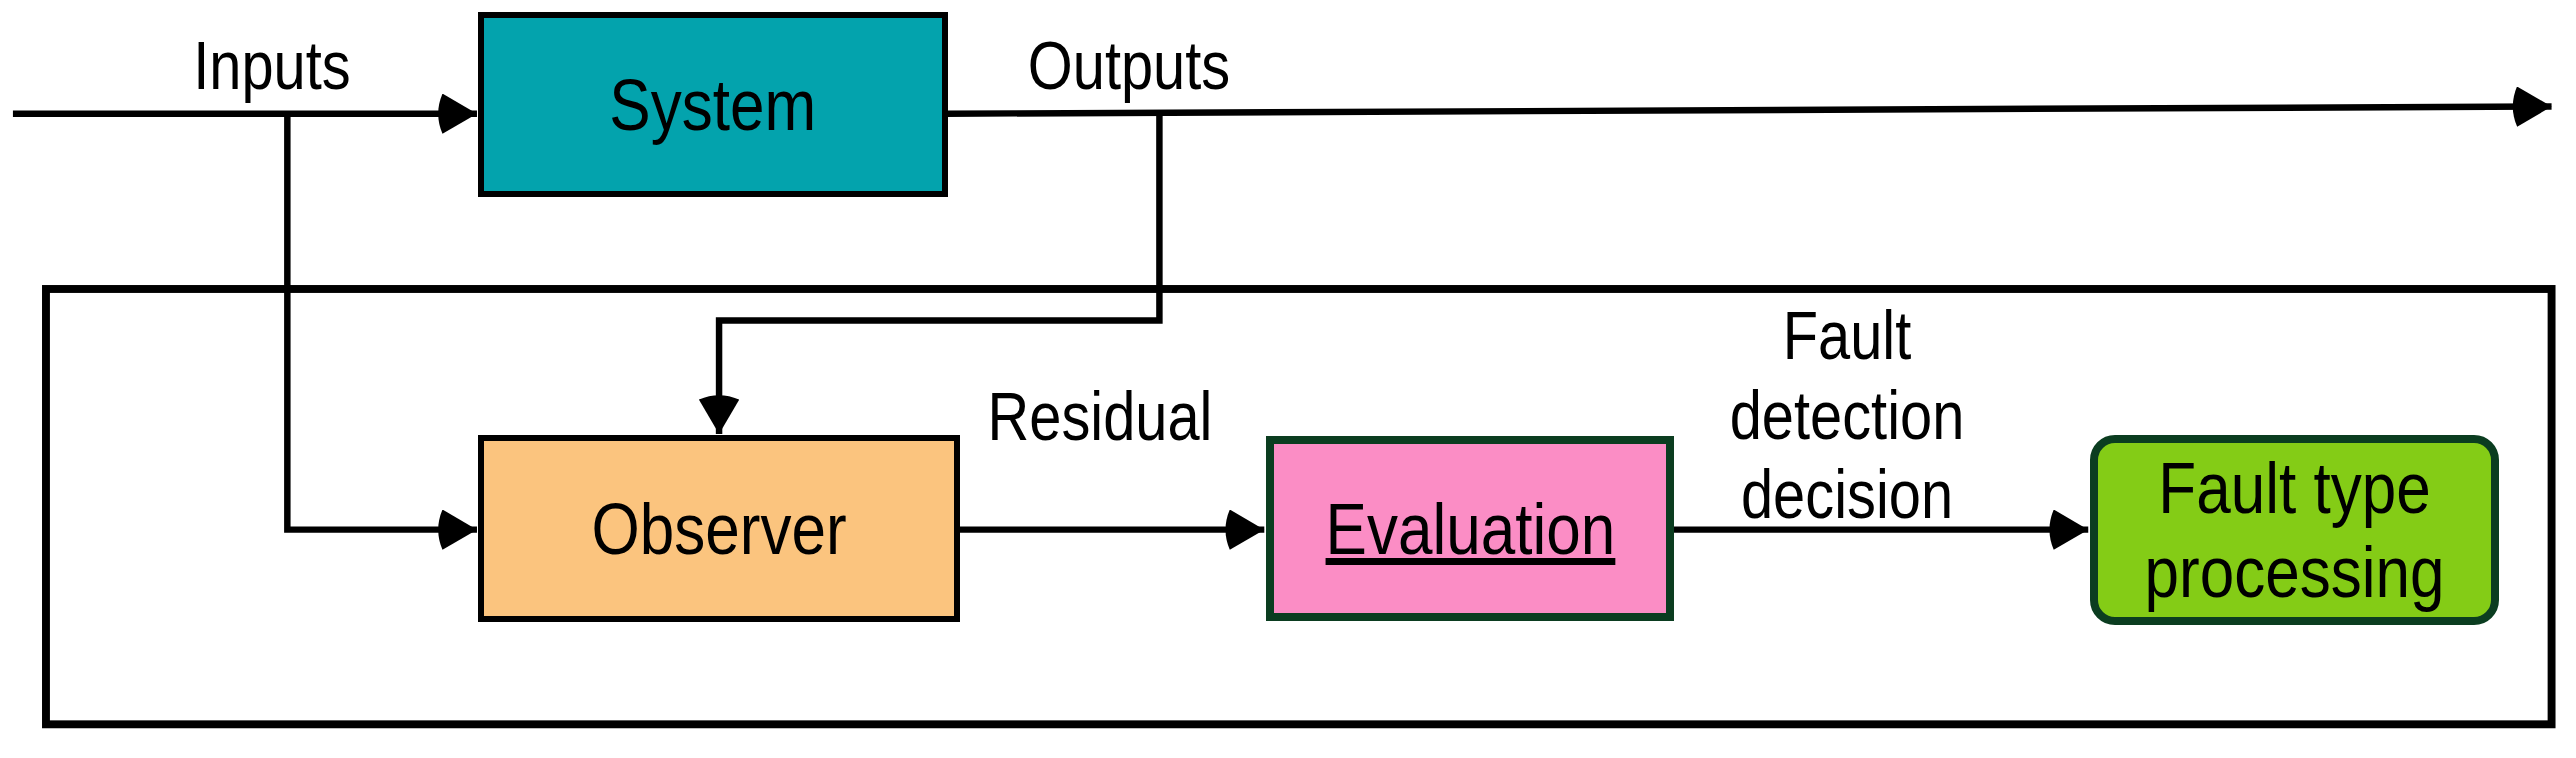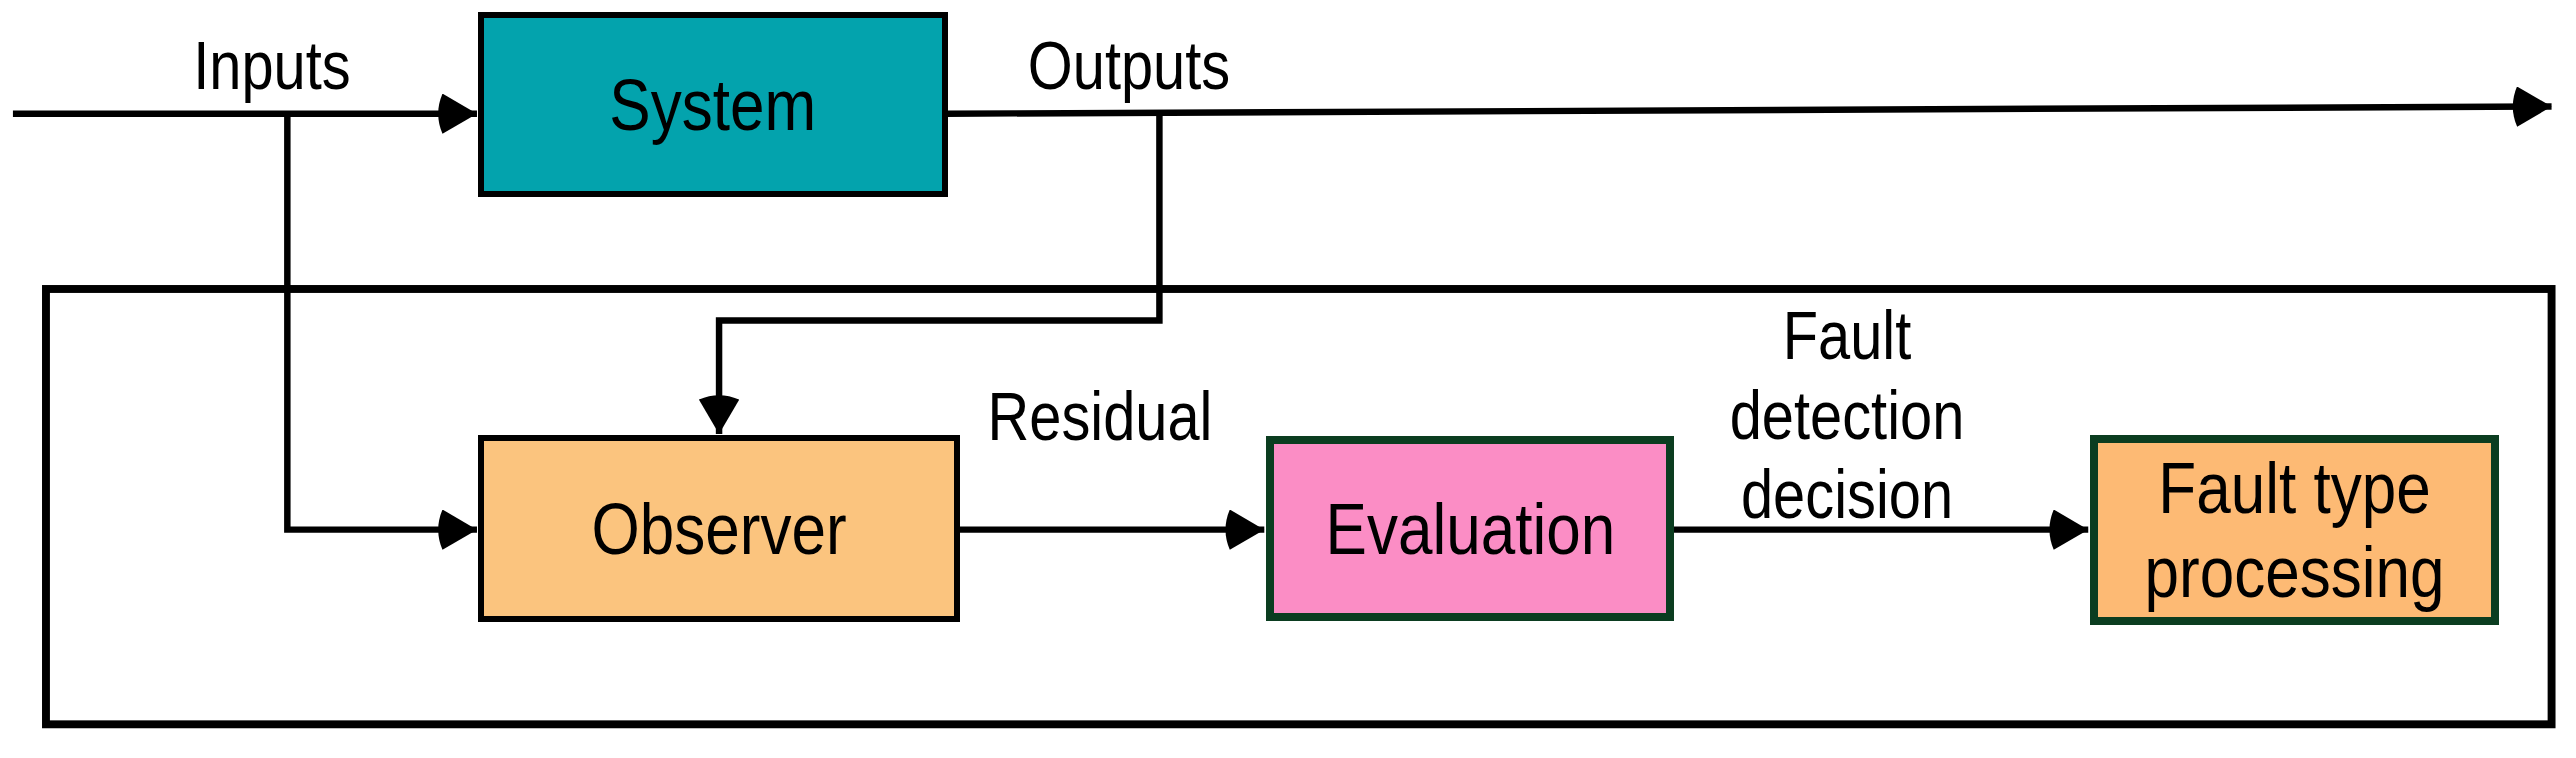--- a/index.html
+++ b/index.html
@@ -88,25 +88,25 @@
   </svg>
 
   <div class="node system" style="background-color: rgb(3, 163, 173); border-color: rgb(0, 0, 0);">
     <span class="node-label">System</span>
   </div>
 
   <div class="node observer" style="background-color: rgb(251, 196, 126); border-color: rgb(0, 0, 0);">
     <span class="node-label">Observer</span>
   </div>
 
-  <div class="node evaluation" style="background-color: rgb(251, 141, 197); border-color: rgb(11, 61, 32);">
+  <div class="node evaluation" style="background-color: rgb(251, 141, 197); border-color: rgb(11, 61, 32); text-decoration: underline;">
     <span class="node-label">Evaluation</span>
   </div>
 
-  <div class="node faulttype" style="background-color: #fdba74; border-color: rgb(11, 61, 32);">
+  <div class="node faulttype" style="background-color: #84cc16; border-color: rgb(11, 61, 32); border-radius: 25px;">
     <span class="node-label">Fault type
 processing</span>
   </div>
 
   <div class="edge-label inputs">Inputs</div>
 
   <div class="edge-label outputs">Outputs</div>
 
   <div class="edge-label residual">Residual</div>
 

